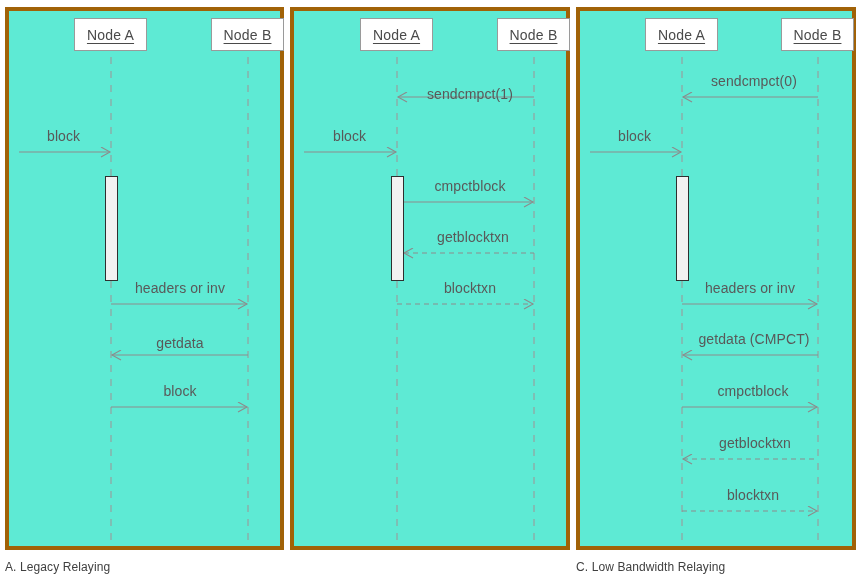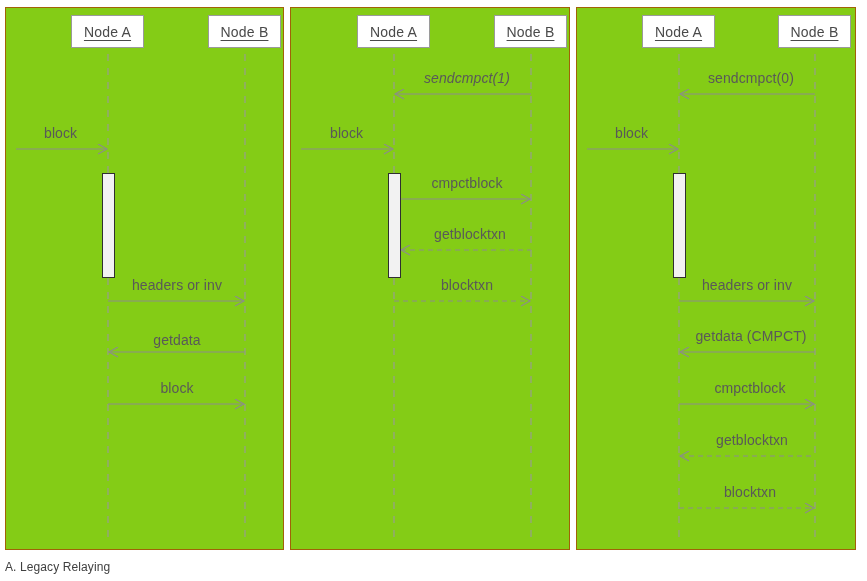--- a/index.html
+++ b/index.html
@@ -5,22 +5,22 @@
   html,body{margin:0;padding:0;background:#ffffff;}
   body{
     width:867px;height:581px;
     font-family:"Liberation Sans","DejaVu Sans",sans-serif;
     color:#3b3b3b;
     -webkit-font-smoothing:antialiased;
   }
   #root{position:relative;width:867px;height:581px;overflow:hidden;}
   .panel{
     position:absolute;
-    border:1px solid #a16207;
-    background:#84cc16;
+    border:4px solid #a16207;
+    background:#5eead4;
     box-sizing:border-box;
   }
   .panel-svg{position:absolute;left:0;top:0;}
   .caption{
     position:absolute;
     font-size:12px;
     color:#404040;
     white-space:nowrap;
     letter-spacing:0.1px;
   }
@@ -125,21 +125,21 @@
 
     <div class="nodebox" style="left:66px;top:7px;width:73px;height:33px;">
       <span>Node A</span>
     </div>
     <div class="nodebox" style="left:203px;top:7px;width:73px;height:33px;">
       <span>Node B</span>
     </div>
 
     <div class="activation" style="left:97px;top:165px;width:13px;height:105px;"></div>
 
-    <div class="msglabel center" style="left:176px;top:62px;font-style:italic;">sendcmpct(1)</div>
+    <div class="msglabel center" style="left:176px;top:75px;">sendcmpct(1)</div>
     <div class="msglabel" style="left:39px;top:117px;">block</div>
     <div class="msglabel center" style="left:176px;top:167px;">cmpctblock</div>
     <div class="msglabel center" style="left:179px;top:218px;">getblocktxn</div>
     <div class="msglabel center" style="left:176px;top:269px;">blocktxn</div>
   </div>
 
   <div class="panel" style="left:576px;top:7px;width:280px;height:543px;">
     <svg class="panel-svg" width="280" height="543">
       <defs>
         <marker id="chR" markerWidth="12" markerHeight="12" refX="10" refY="5" orient="auto" markerUnits="userSpaceOnUse">
@@ -180,14 +180,15 @@
     <div class="msglabel center" style="left:174px;top:62px;">sendcmpct(0)</div>
     <div class="msglabel" style="left:38px;top:117px;">block</div>
     <div class="msglabel center" style="left:170px;top:269px;">headers or inv</div>
     <div class="msglabel center" style="left:174px;top:320px;">getdata (CMPCT)</div>
     <div class="msglabel center" style="left:173px;top:372px;">cmpctblock</div>
     <div class="msglabel center" style="left:175px;top:424px;">getblocktxn</div>
     <div class="msglabel center" style="left:173px;top:476px;">blocktxn</div>
   </div>
 
   <div class="caption" style="left:5px;top:560px;">A. Legacy Relaying</div>
+  <div class="caption" style="left:576px;top:560px;">C. Low Bandwidth Relaying</div>
 
 </div>
 
 </body></html>

